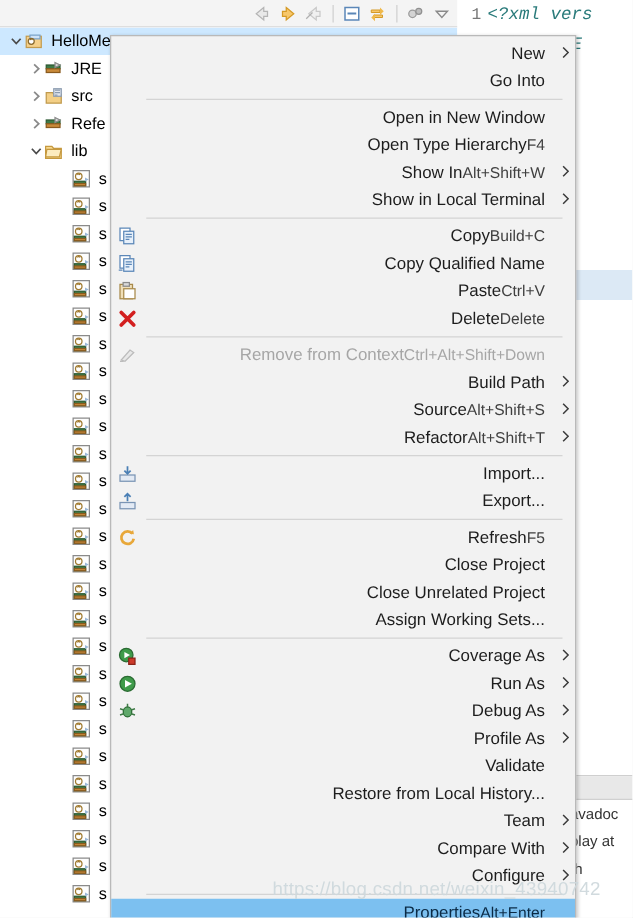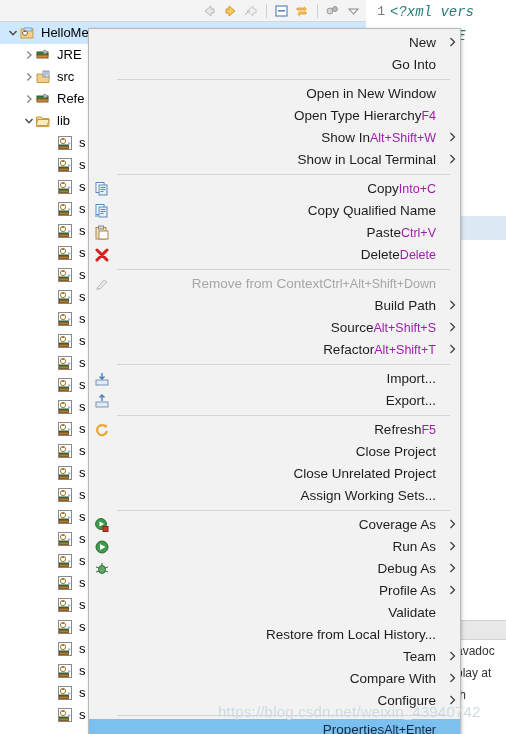--- a/index.html
+++ b/index.html
@@ -74,21 +74,21 @@
     box-shadow:1px 1px 3px rgba(0,0,0,.22);
     padding:3px 0 0 0;box-sizing:border-box;
     z-index:40;
   }
   .mi{
     height:22px;display:flex;align-items:center;position:relative;
     padding:0 0 0 0;box-sizing:border-box;cursor:default;text-align:right;
   }
   .mi .micon{width:26px;height:22px;flex:0 0 auto;position:relative;}
   .mi .mlabel{font-size:13.5px;color:#1d1d1d;line-height:22px;flex:1 1 auto;white-space:nowrap;}
-  .mi .maccel{font-size:12.5px;color:#a21caf;padding-right:8px;white-space:nowrap;}
+  .mi .maccel{font-size:12.5px;color:#404040;padding-right:8px;white-space:nowrap;}
   .mi .marrow{width:16px;text-align:center;font-size:12px;color:#3a3a3a;}
   .mi.disabled .mlabel,.mi.disabled .maccel{color:#a6a6a6;}
   .mi.hl{background:#7cc0f0;}
   .mi.hl .mlabel,.mi.hl .maccel{color:#0a2a45;}
   .msep{height:1px;background:#d4d4d4;margin:3px 10px 3px 28px;}
 
   
   .ic{position:absolute;left:5px;top:3px;width:16px;height:16px;}
 
   
@@ -617,21 +617,21 @@
     <div class="msep"></div>
     <div class="mi">
       <span class="micon">
         <span class="ic"><svg width="16" height="16" viewBox="0 0 16 16">
             <rect x="2" y="1.5" width="8" height="10" fill="#fff" stroke="#5b87b8"></rect>
             <rect x="5" y="4" width="8" height="10" fill="#e7f0fa" stroke="#5b87b8"></rect>
             <path d="M6.5 6.5 h5 M6.5 8.5 h5 M6.5 10.5 h3" stroke="#5b87b8"></path>
           </svg></span>
       </span>
       <span class="mlabel">Copy</span>
-      <span class="maccel">Into+C</span>
+      <span class="maccel">Build+C</span>
       <span class="marrow"></span>
     </div>
     <div class="mi">
       <span class="micon">
         <span class="ic"><svg width="16" height="16" viewBox="0 0 16 16">
             <rect x="2" y="1.5" width="8" height="10" fill="#fff" stroke="#5b87b8"></rect>
             <rect x="5" y="4" width="8" height="10" fill="#e7f0fa" stroke="#5b87b8"></rect>
             <path d="M6.5 6.5 h5 M6.5 8.5 h5 M6.5 10.5 h3" stroke="#5b87b8"></path>
             <path d="M1 13 h3" stroke="#5b87b8"></path>
           </svg></span>

